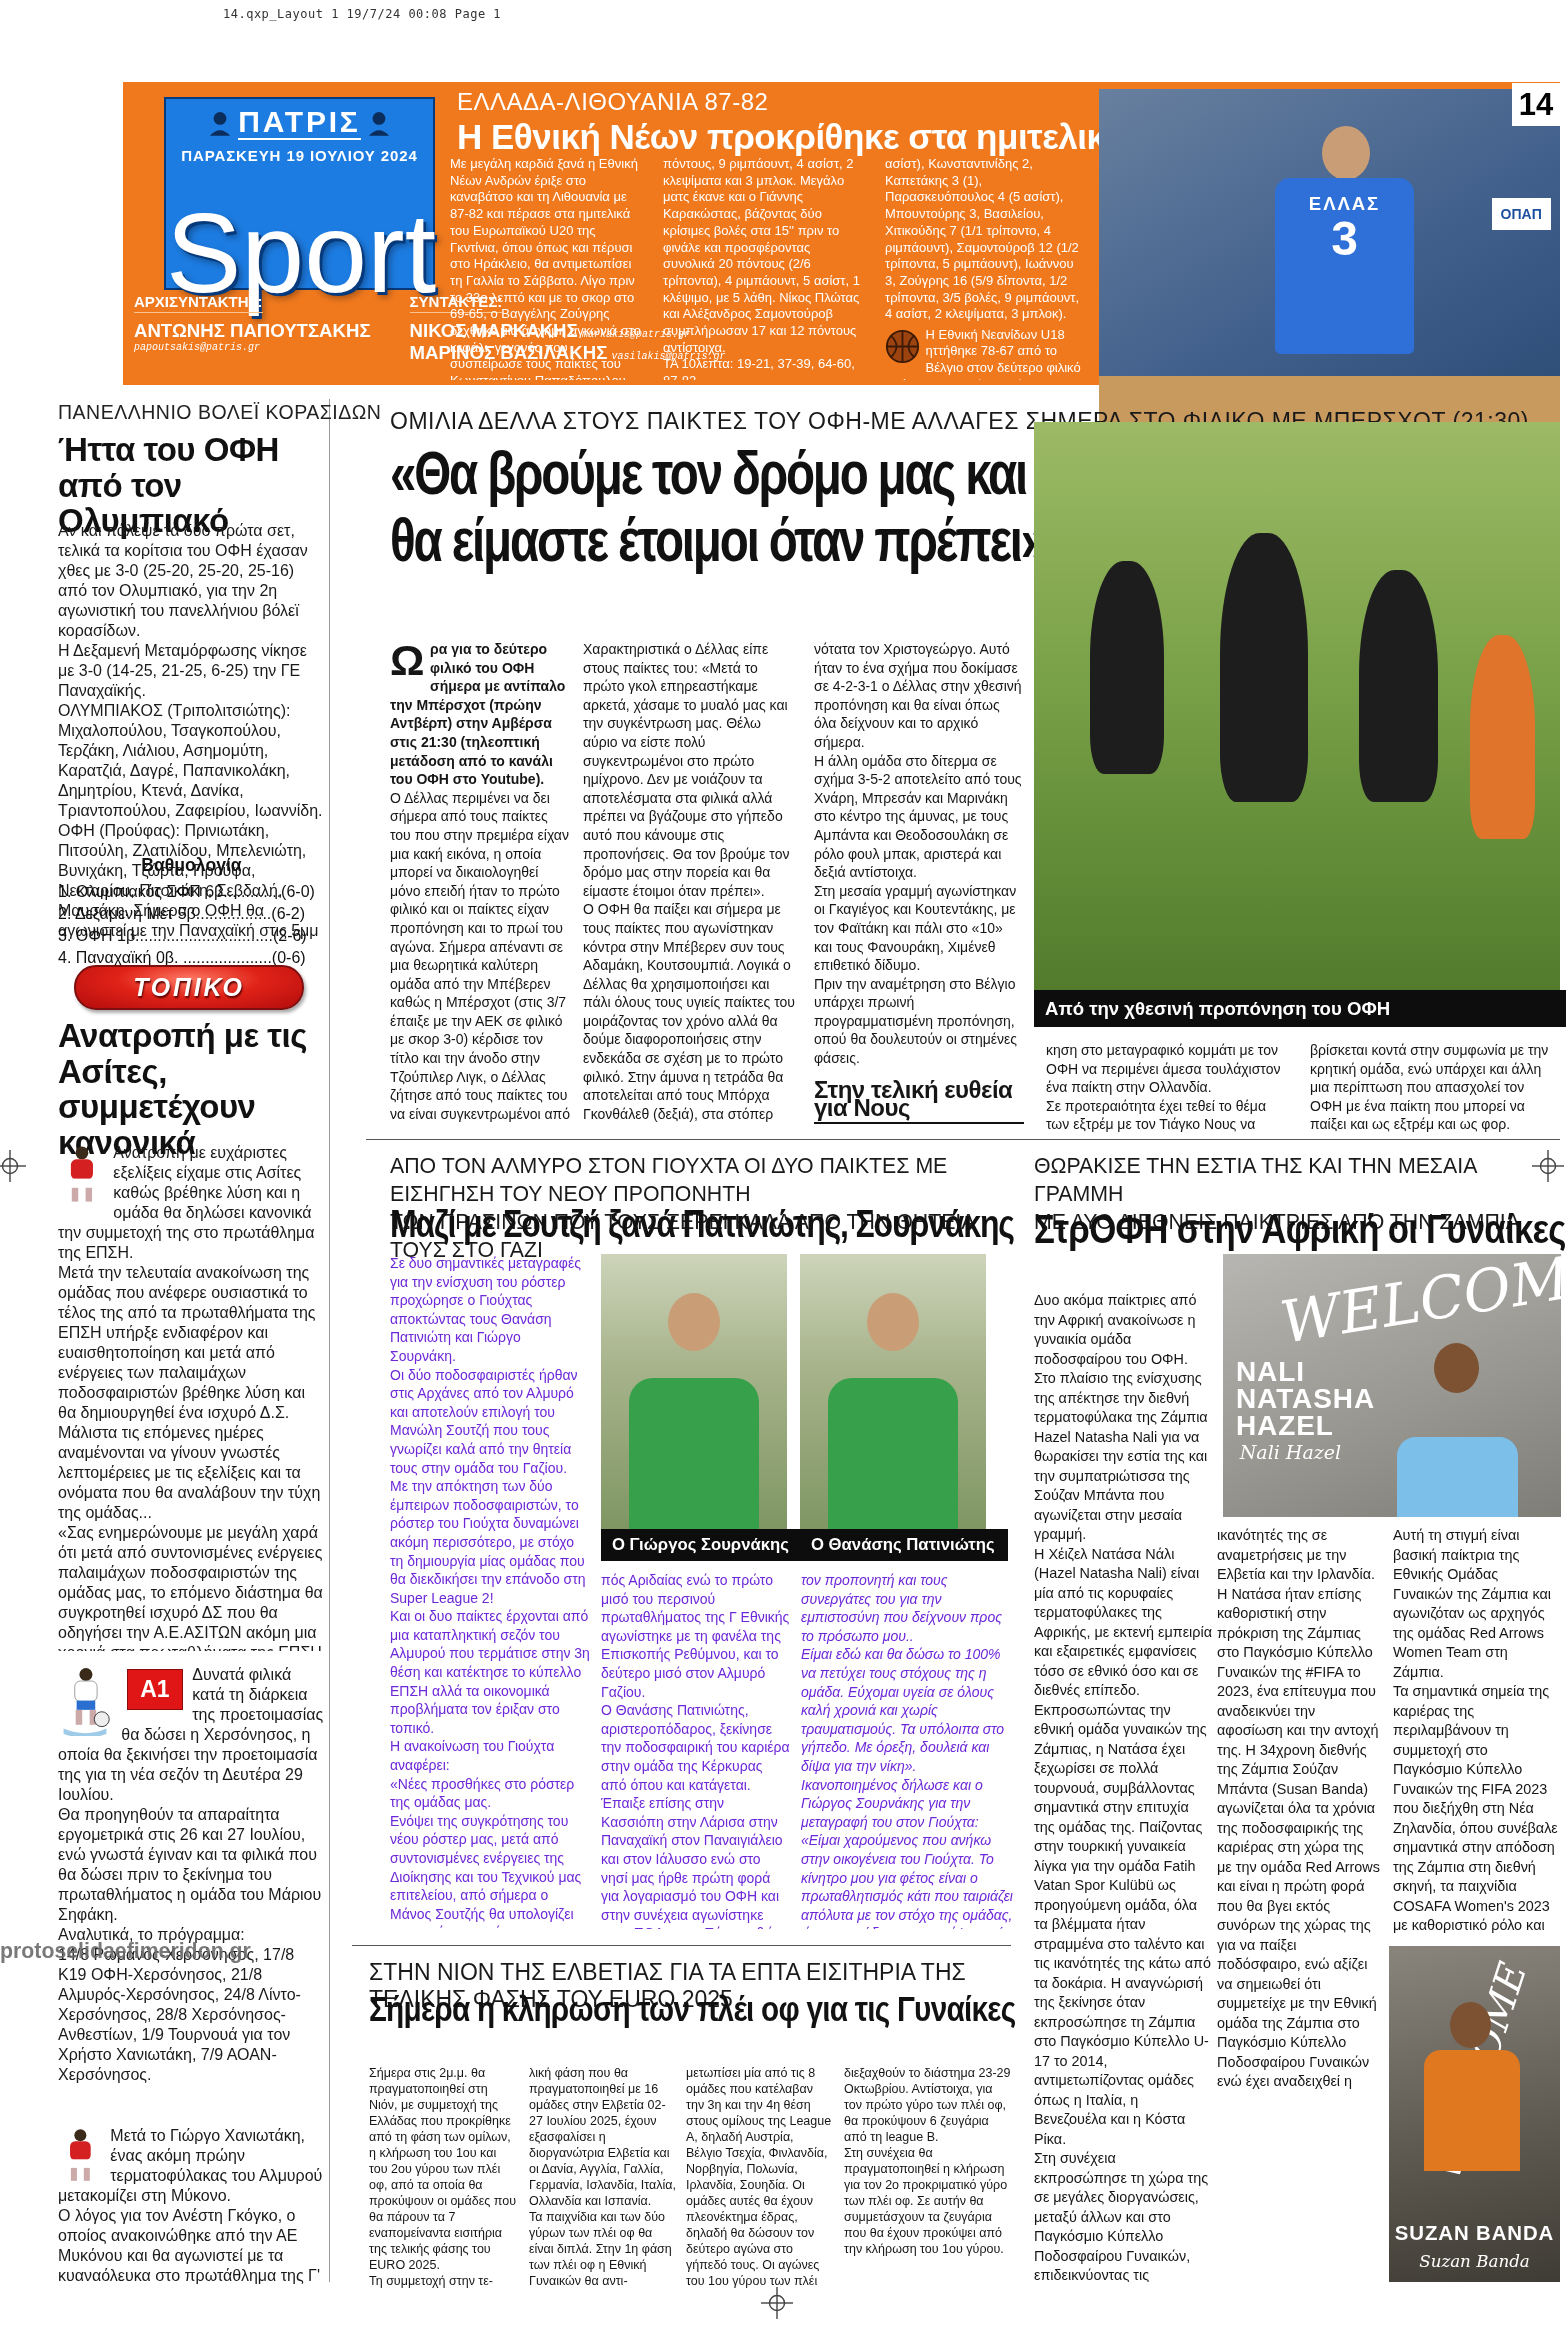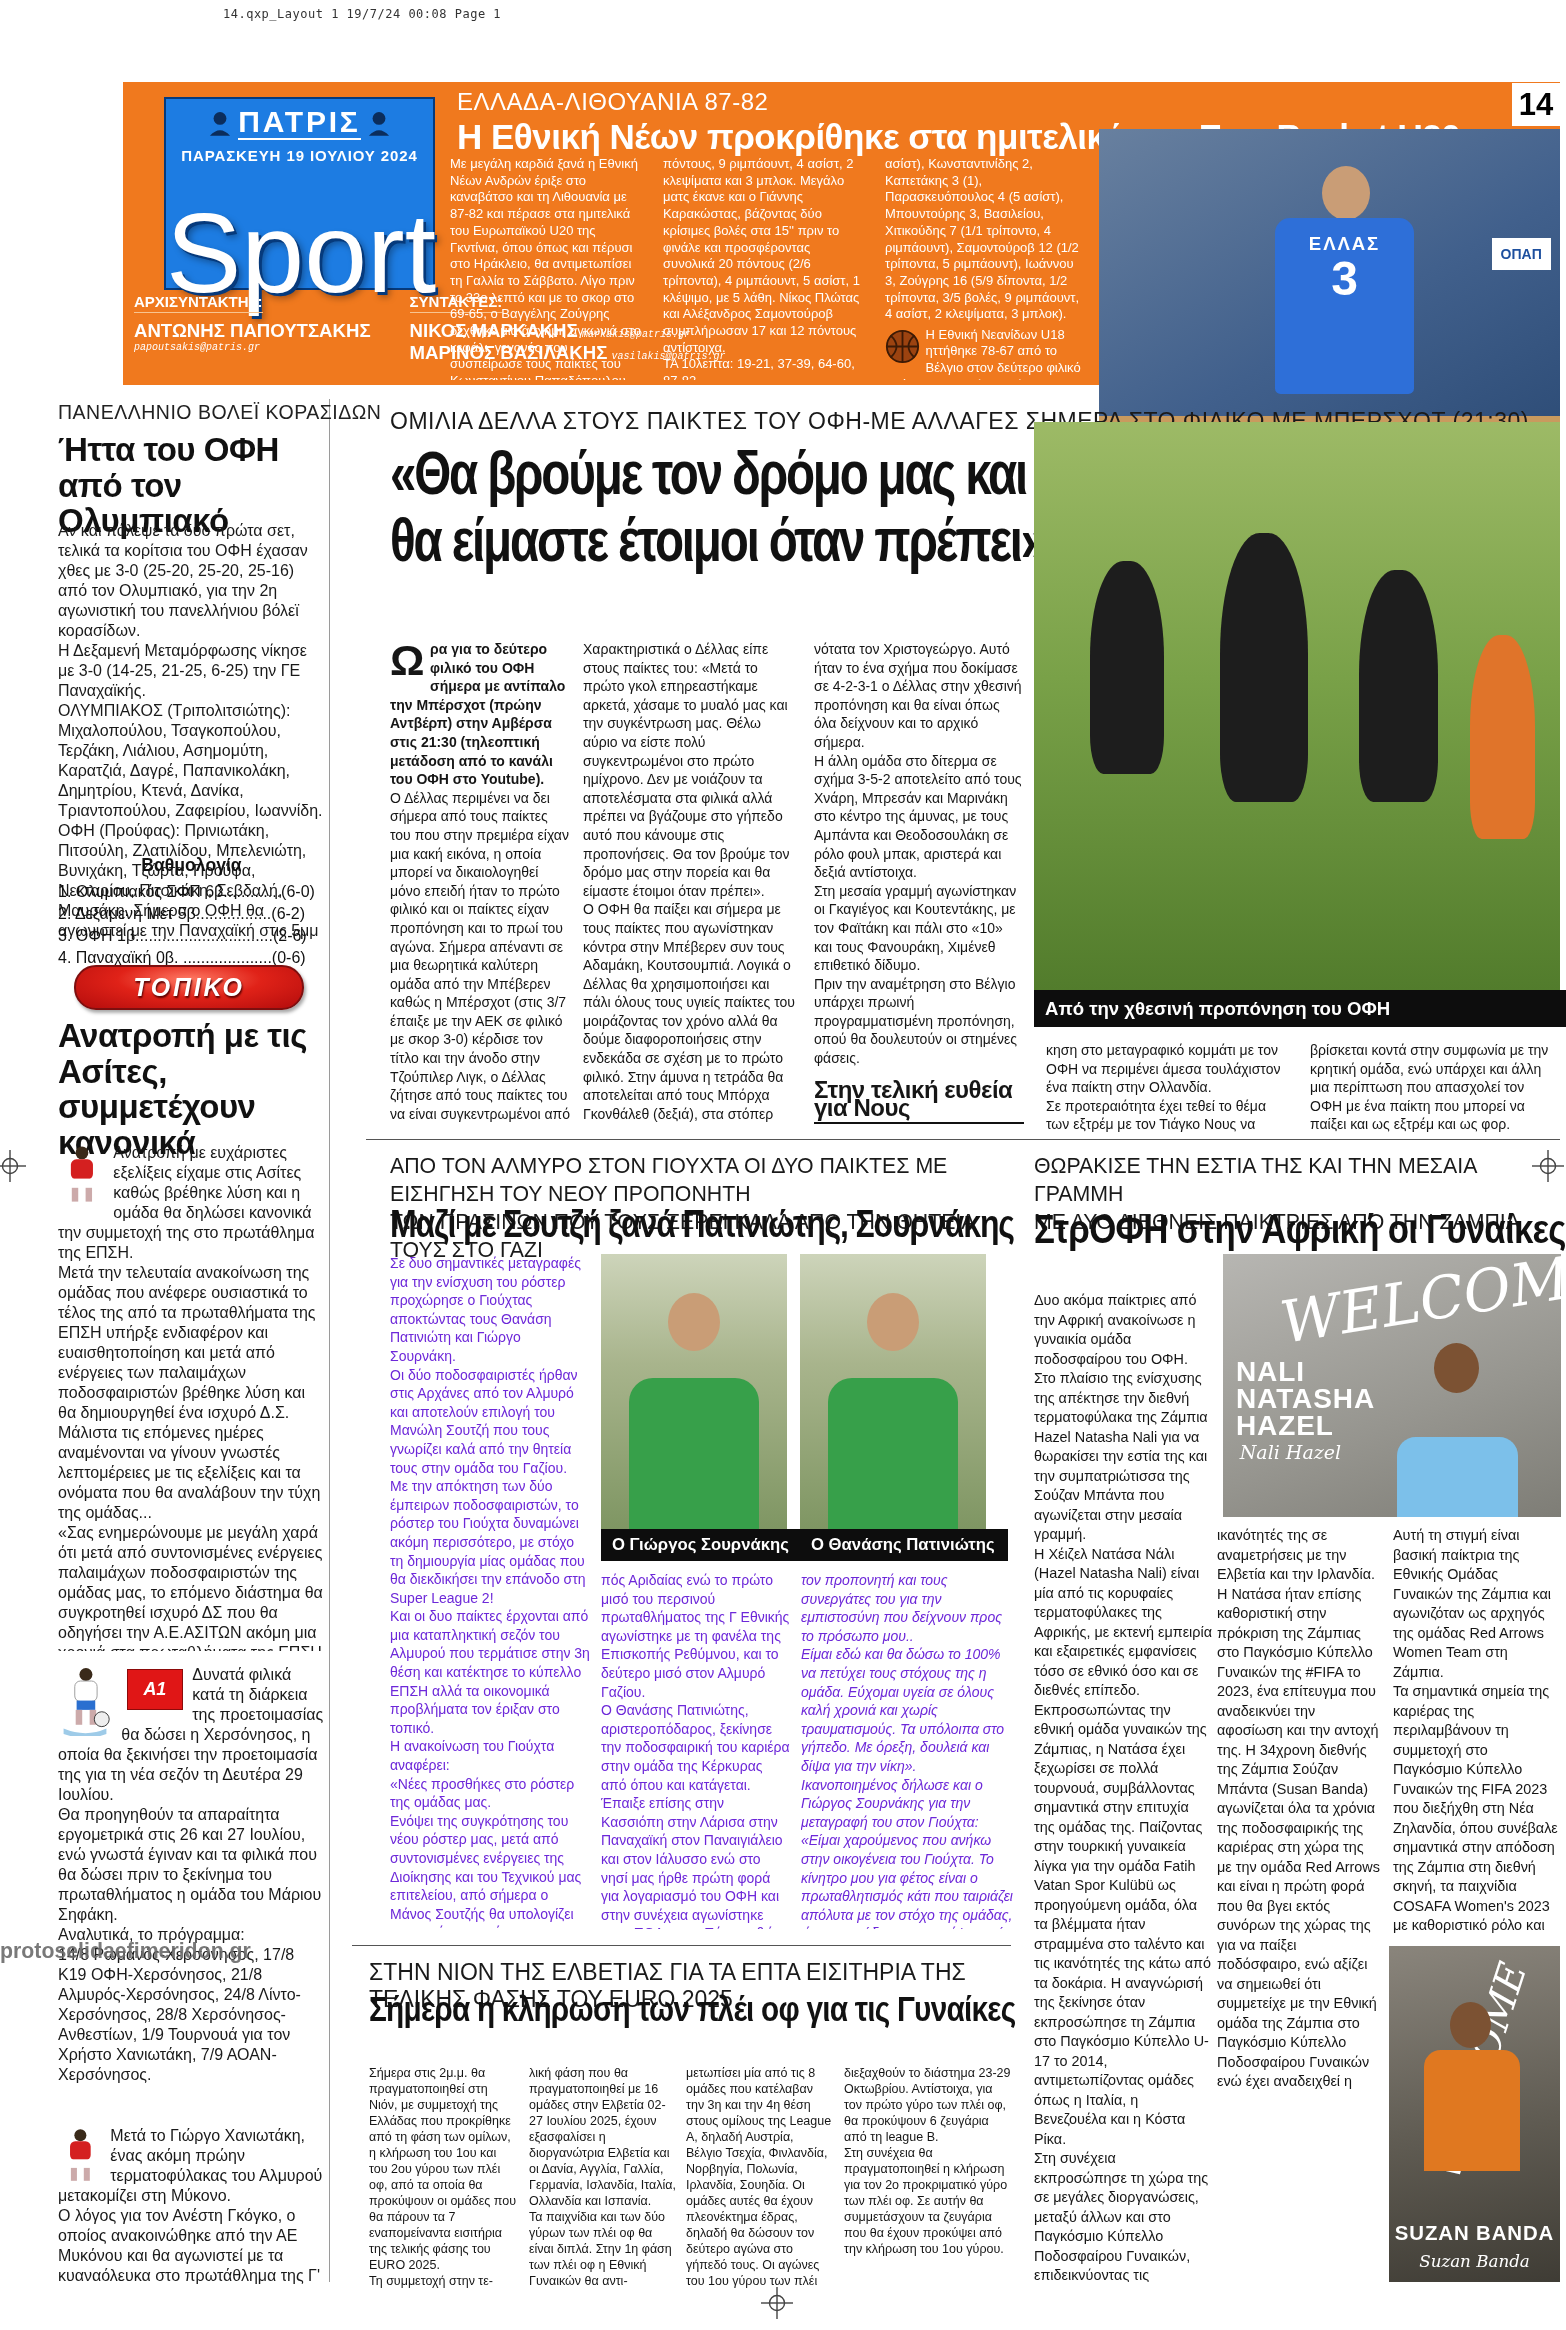--- a/index.html
+++ b/index.html
@@ -22,21 +22,21 @@
   .sport-text{left:0;right:0;bottom:-22px;text-align:center;color:#fff;font-size:113px;font-weight:normal;line-height:1;
               text-shadow:2.8px 2.8px 0 #063a7c,4.6px 4.6px 7.4px rgba(0,0,0,.35);margin-top:7px;}
   .editors{left:11px;top:211px;display:flex;gap:39px;color:#fff;}
   .ed-label{font-size:15px;font-weight:bold;border-bottom:1.9px solid #f8c490;display:inline-block;padding-bottom:1.9px;margin-bottom:7.4px;}
   .ed-name{font-size:18.6px;font-weight:bold;}
   .ed-mail{font-size:10px;font-style:italic;font-family:Liberation Mono, monospace;}
   .band-kicker{left:334px;top:5.6px;color:#fff;font-size:24px;letter-spacing:0.5px;}
   .band-headline{left:334px;top:35px;width:1113px;color:#fff;font-size:35px;font-weight:bold;letter-spacing:-0.5px;}
   .band-col{top:74px;height:224px;color:#fff;font-size:13px;line-height:16.7px;}
   .bball-icon{float:left;margin:1.9px 5.6px 0 0;}
-  .band-photo{left:976px;top:7.4px;width:461px;height:337px;background:linear-gradient(150deg,#68809f 0%,#41608c 55%,#2b4a74 100%);margin-top:40px;}
+  .band-photo{left:976px;top:7.4px;width:461px;height:337px;background:linear-gradient(150deg,#68809f 0%,#41608c 55%,#2b4a74 100%);}
   .court{left:0;right:0;bottom:0;height:50px;background:#c99a5e;}
   .jersey{left:176px;top:89px;width:139px;height:176px;background:#2e6fd8;border-radius:15px 15px 5.6px 5.6px;
           color:#fff;text-align:center;font-weight:bold;}
   .jersey .team{font-size:18.6px;letter-spacing:1.9px;margin-top:15px;}
   .jersey .num{font-size:48px;line-height:1;}
   .head{background:#c99d76;border-radius:50%;}
   .opap-chip{right:9.3px;top:109px;width:59px;height:32px;background:#fff;border-radius:0;color:#1d4f9e;
              font-size:14px;font-weight:bold;text-align:center;line-height:32px;}
   .page-num{left:1512px;top:83px;width:48px;height:43px;background:#fff;color:#000;font-size:31px;font-weight:bold;
             text-align:center;line-height:43px;}
@@ -48,22 +48,22 @@
   
   .side-kicker{font-size:19.5px;letter-spacing:0.5px;color:#222;}
   .side-head{font-size:33px;font-weight:bold;line-height:1.08;letter-spacing:-0.5px;}
   .side-body{font-size:16px;line-height:20px;color:#1a1a1a;}
   .stand-title{font-size:17.6px;font-weight:bold;text-align:center;}
   .stand-row{font-size:16px;line-height:22px;}
   .topiko{width:226px;height:41px;border-radius:22px;border:2.8px solid #7d0f0f;
           background:radial-gradient(ellipse at 50% 30%,#ff7a64 0%,#e02218 45%,#b30c0c 100%);
           color:#fff;font-size:25px;font-weight:bold;font-style:italic;text-align:center;line-height:41px;
           letter-spacing:2.8px;text-shadow:0.9px 1.9px 1.9px #5c0303;box-shadow:1.9px 2.8px 3.7px rgba(0,0,0,.35);}
-  .a1-badge{width:54px;height:39px;background:#e01616;border:1.9px solid #8d0a0a;color:#fff;font-size:18px;
-            font-weight:bold;text-align:center;line-height:39px;float:left;margin:3.7px 9.3px 3.7px 5.6px;font-style:italic;}
+  .a1-badge{width:54px;height:39px;background:#e01616;border:1.9px solid #8d0a0a;color:#fff;font-size:23px;
+            font-weight:bold;text-align:center;line-height:39px;float:left;margin:3.7px 9.3px 3.7px 5.6px;}
   .mini-player{float:left;margin:1.9px 9.3px 1.9px 0;}
   .watermark{left:0;top:1939px;font-size:21.3px;font-weight:bold;color:#6b6b6b;opacity:.9;}
 
   
   .main-kicker{font-size:23px;letter-spacing:0.5px;color:#1a1a1a;}
   .main-headline{font-size:61px;font-weight:900;letter-spacing:-2.8px;line-height:67px;white-space:nowrap;
                  transform:scaleX(.78);transform-origin:left top;}
   .main-body{font-size:14px;line-height:18.6px;color:#161616;}
   .dropcap{float:left;font-size:43px;font-weight:bold;line-height:37px;margin:1.9px 5.6px 0 0;}
   .lead-bold{font-weight:bold;}

